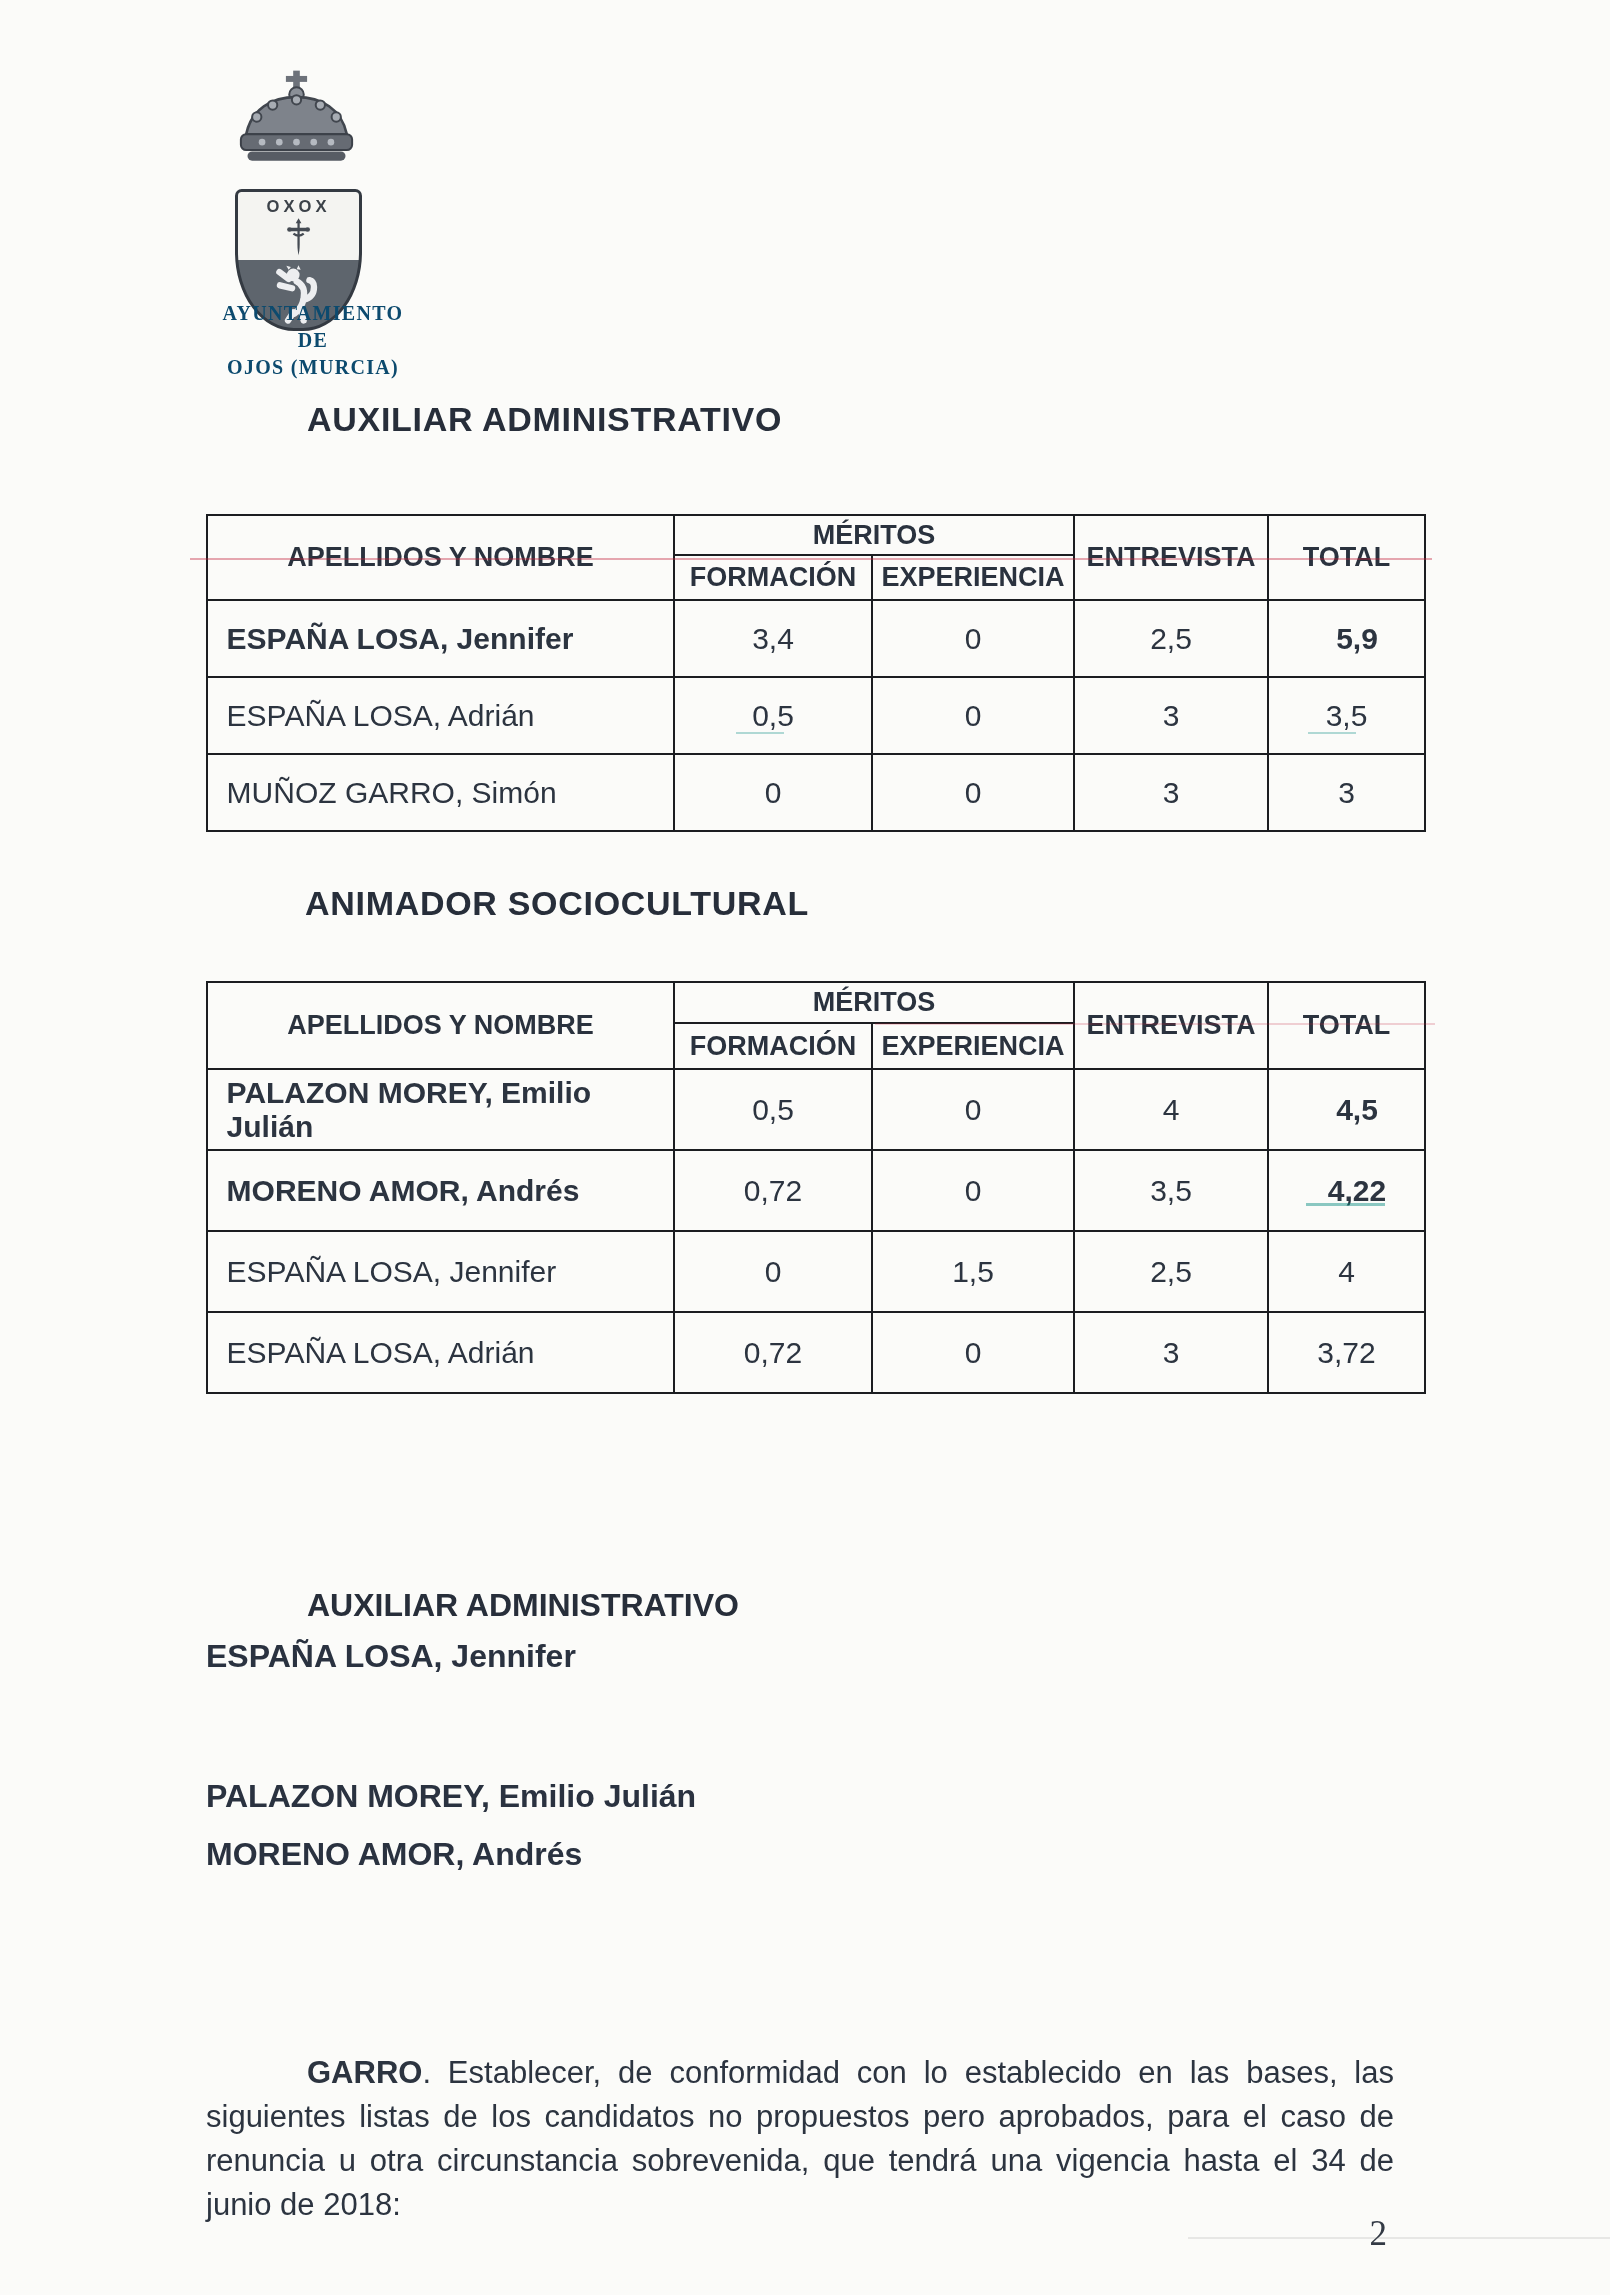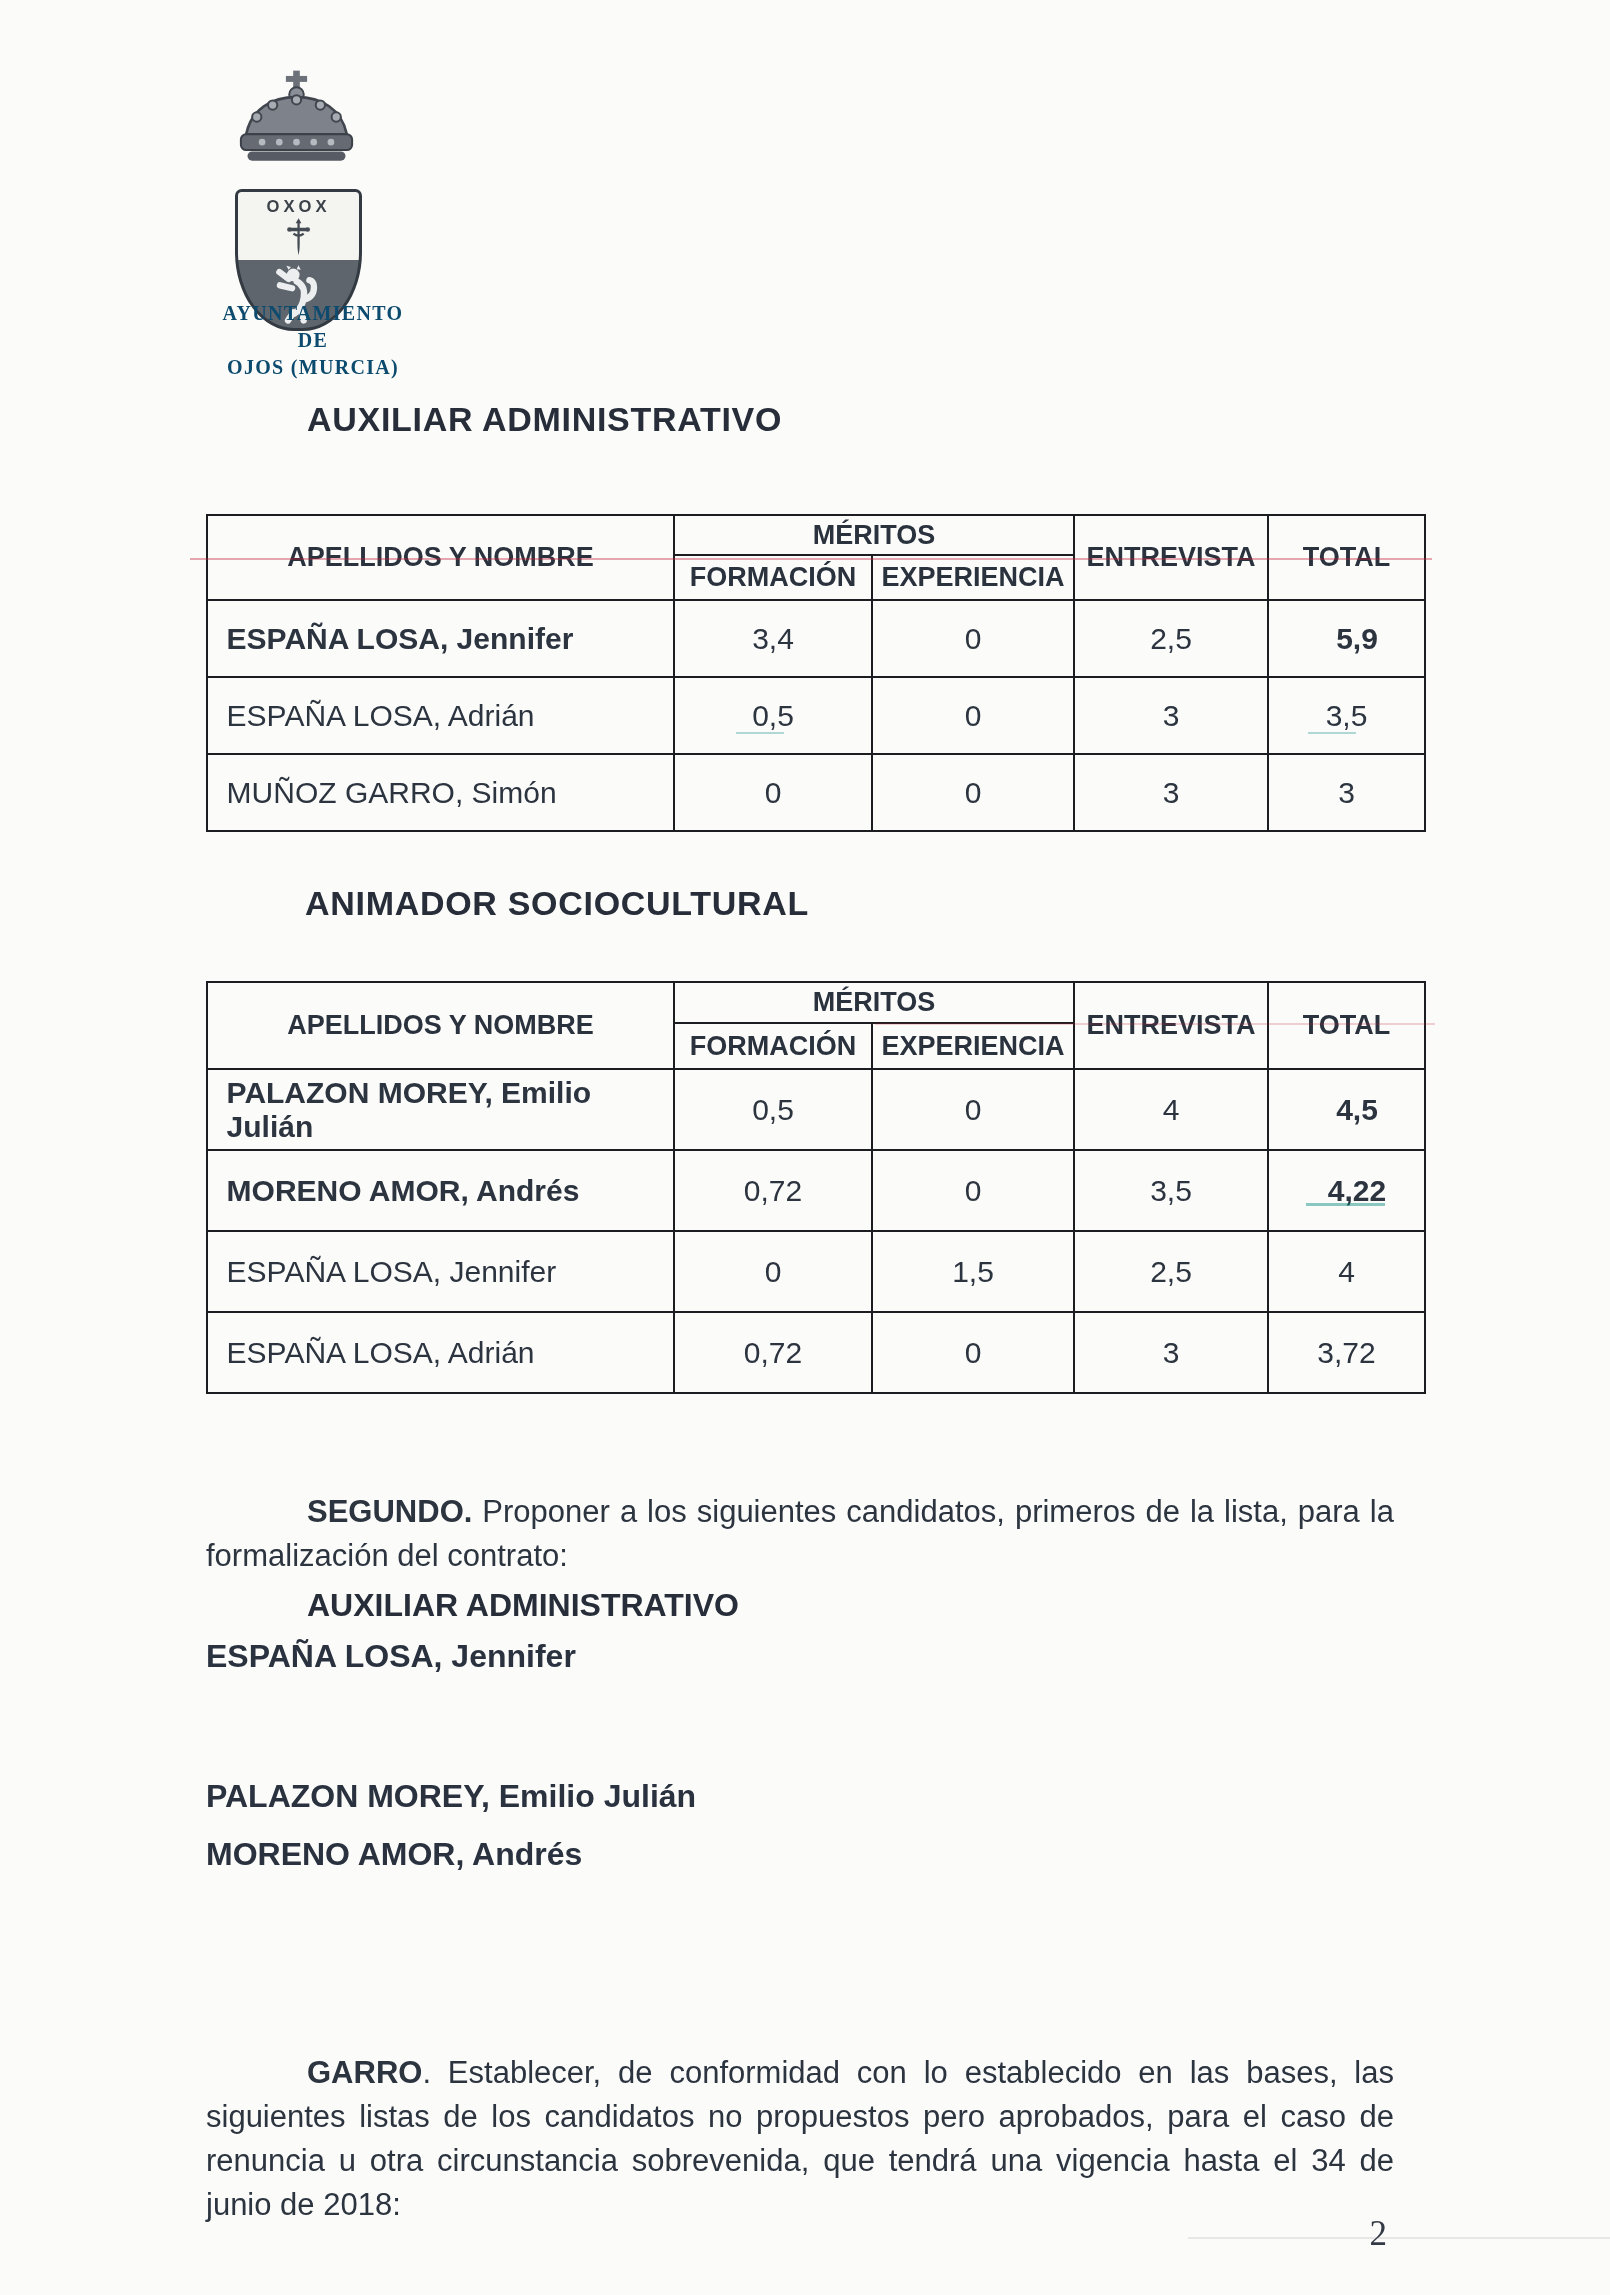--- a/index.html
+++ b/index.html
@@ -212,21 +212,20 @@
         <tr>
           <td class="name">ESPAÑA LOSA, Adrián</td>
           <td class="num">0,72</td>
           <td class="num">0</td>
           <td class="num">3</td>
           <td class="num">3,72</td>
         </tr>
       </tbody>
   </table>
 
-  <p class="para indent" style="top:1459px"><span class="lbl">SEGUNDO.</span> <span>Proponer a los siguientes candidatos, primeros de la lista, para la formalización del contrato:</span></p>
 
   <div class="subhead" style="top:1587px">AUXILIAR ADMINISTRATIVO</div>
   <div class="cand" style="top:1638px">ESPAÑA LOSA, Jennifer</div>
 
   <div class="cand" style="top:1778px">PALAZON MOREY, Emilio Julián</div>
   <div class="cand" style="top:1836px">MORENO AMOR, Andrés</div>
 
 
   <p class="para indent" style="top:2020px"><span class="lbl">GARRO</span><span>. Establecer, de conformidad con lo establecido en las bases, las siguientes listas de los candidatos no propuestos pero aprobados, para el caso de renuncia u otra circunstancia sobrevenida, que tendrá una vigencia hasta el 34 de junio de 2018:</span></p>
 

